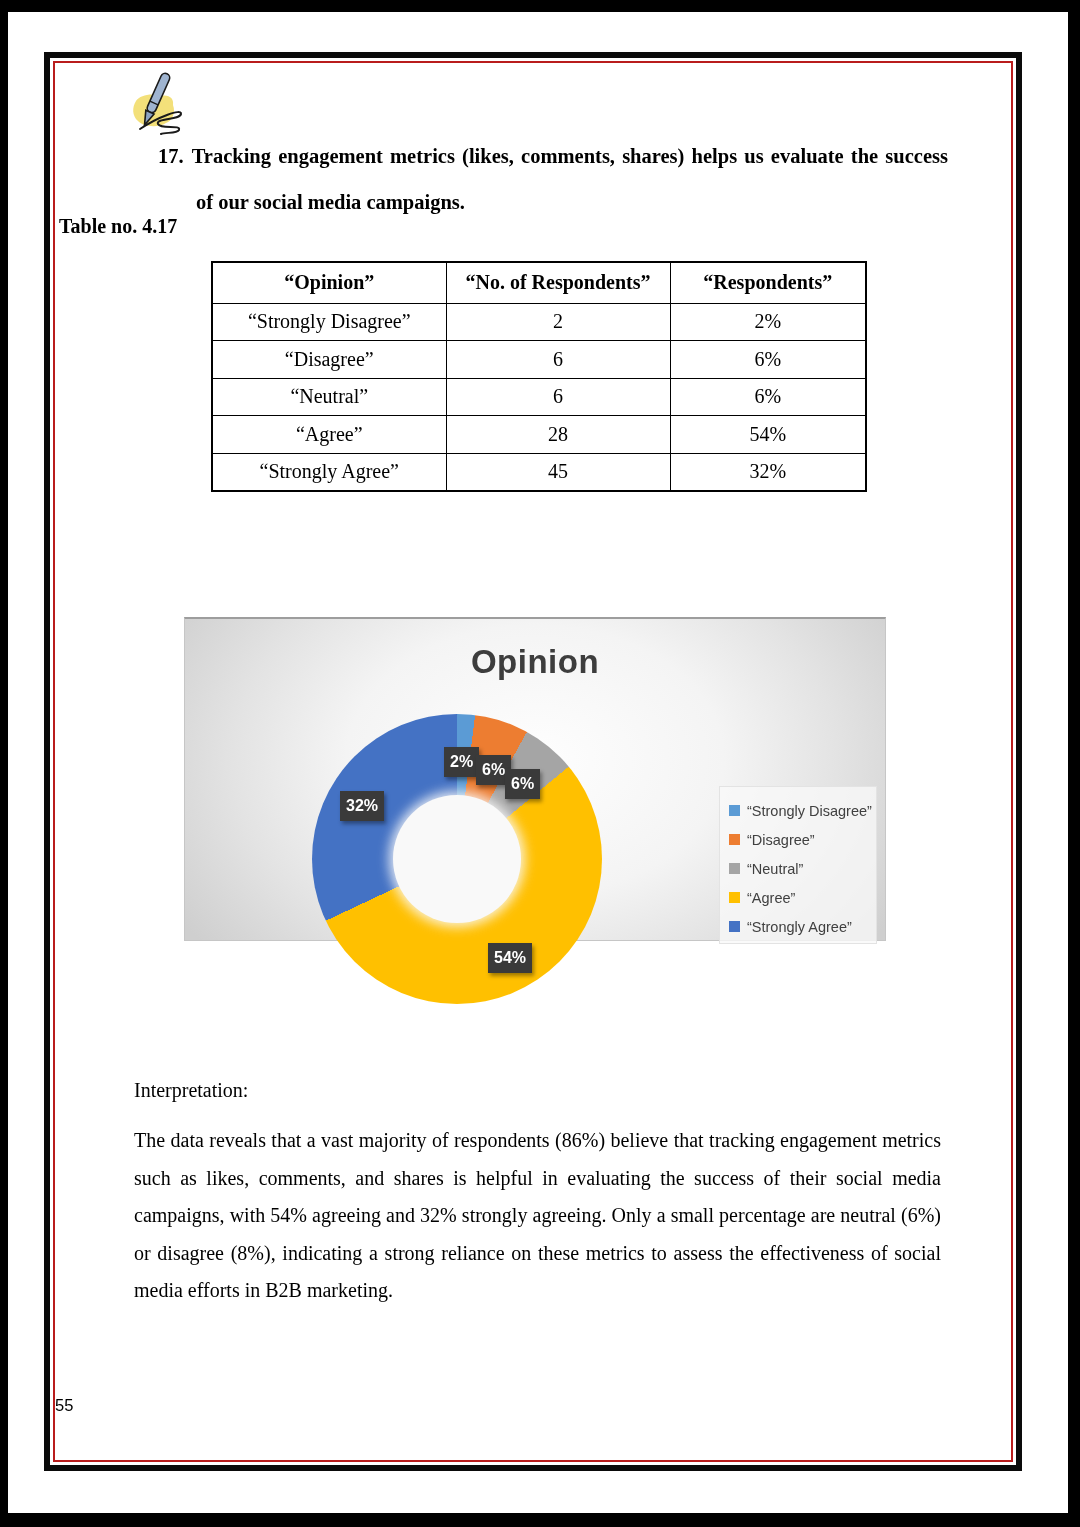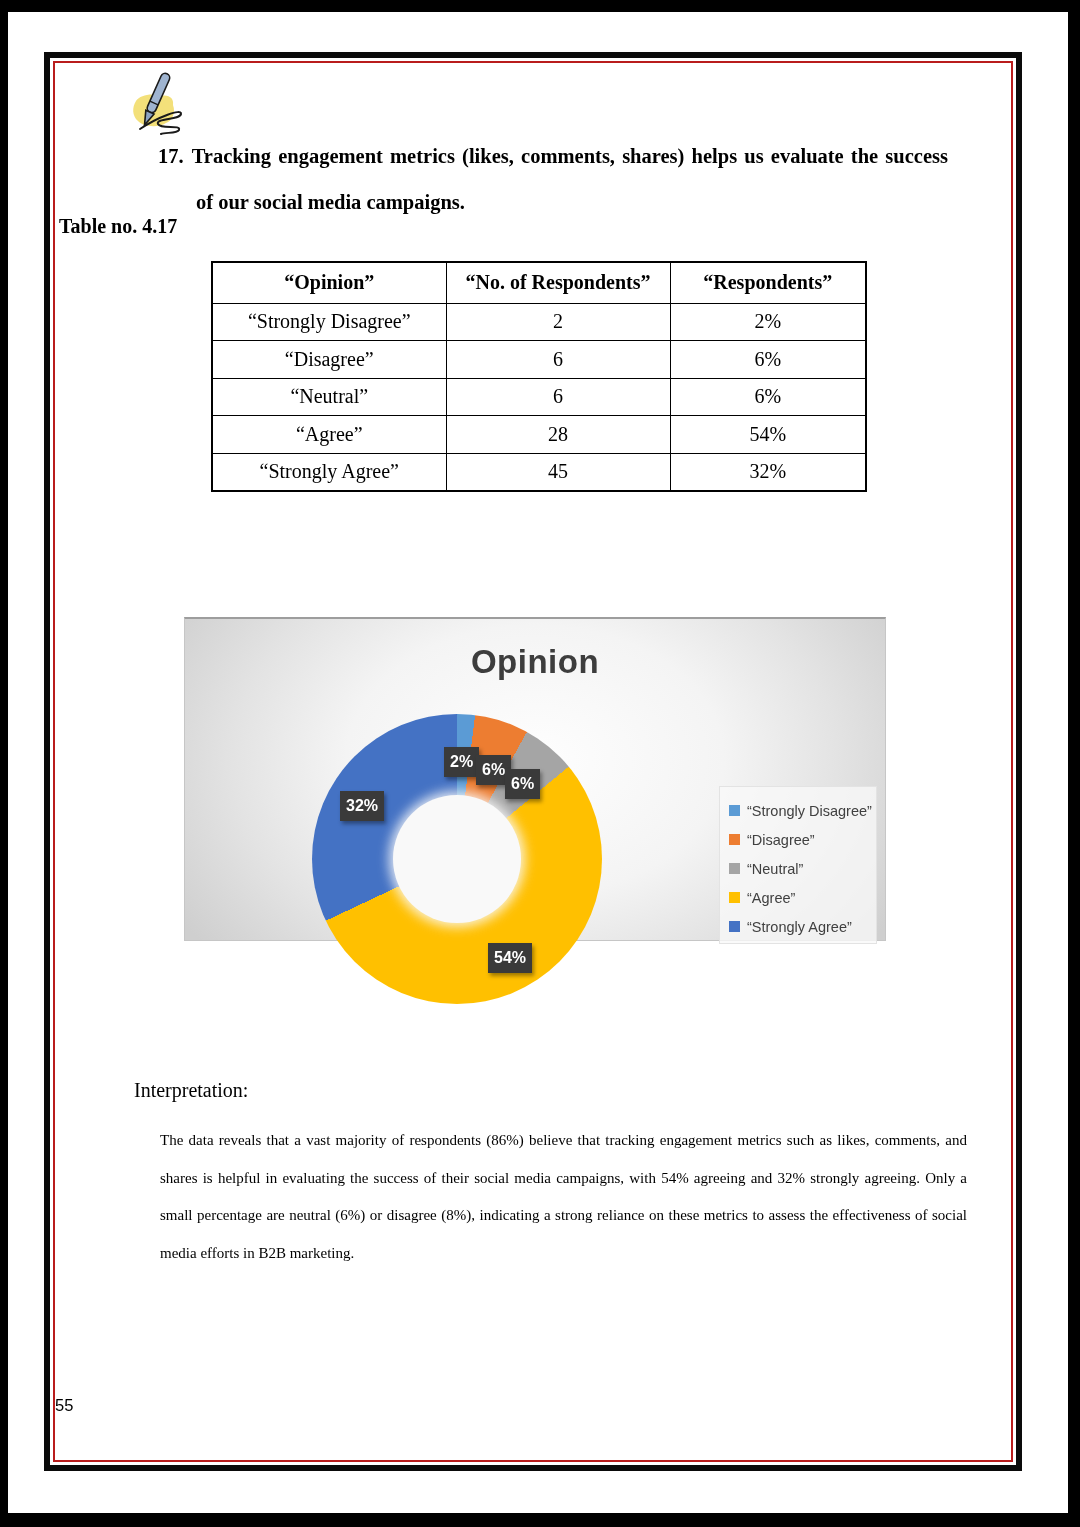--- a/index.html
+++ b/index.html
@@ -59,21 +59,21 @@
     background:rgba(248,248,248,0.78); border:1px solid #e3e3e3;
     padding:9px 0 0 9px; }
   .lrow { display:flex; align-items:center; height:29px; }
   .swatch { width:11px; height:11px; flex:0 0 11px; margin-right:7px; }
   .ltext { font-family:"Liberation Sans", sans-serif; font-size:14.5px;
     color:#404040; white-space:nowrap; }
 
   .interp-head { position:absolute; left:79px; top:1016px;
     font-weight:normal; font-size:20px; }
   .interp-text { position:absolute; left:79px; top:1059px; width:807px;
-    font-size:15px; line-height:37.6px; text-align:justify;margin-left:26px; }
+    font-size:20px; line-height:37.6px; text-align:justify; }
 
   .page-number { position:absolute; left:0; top:1333px; width:100%;
     text-align:left; font-family:"Liberation Sans", sans-serif; font-size:16.5px; }
 </style>
 </head>
 <body>
 
 <div class="canvas">
   <div class="outer-frame">
     <div class="inner-frame">

